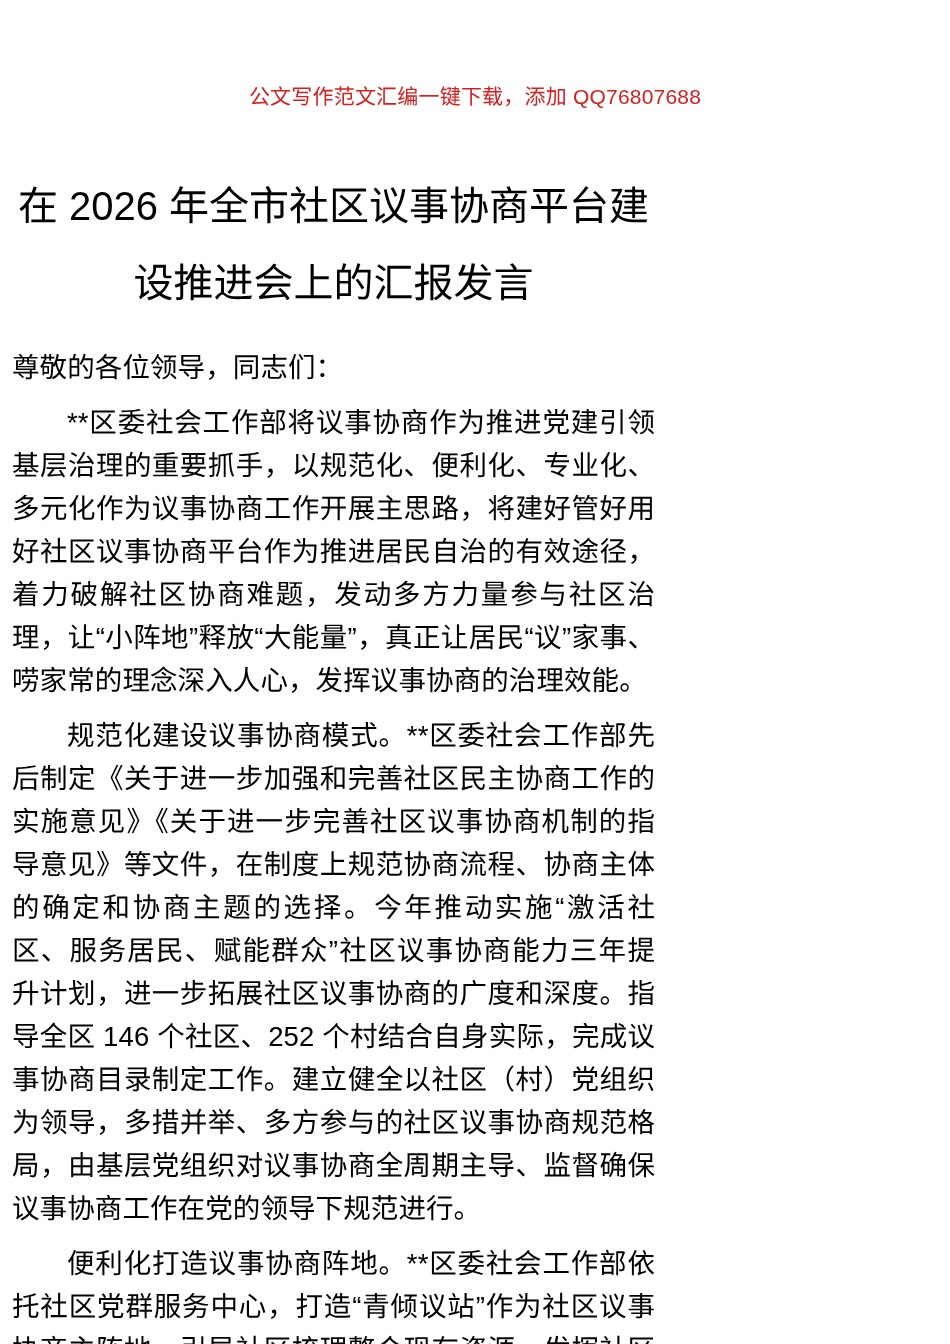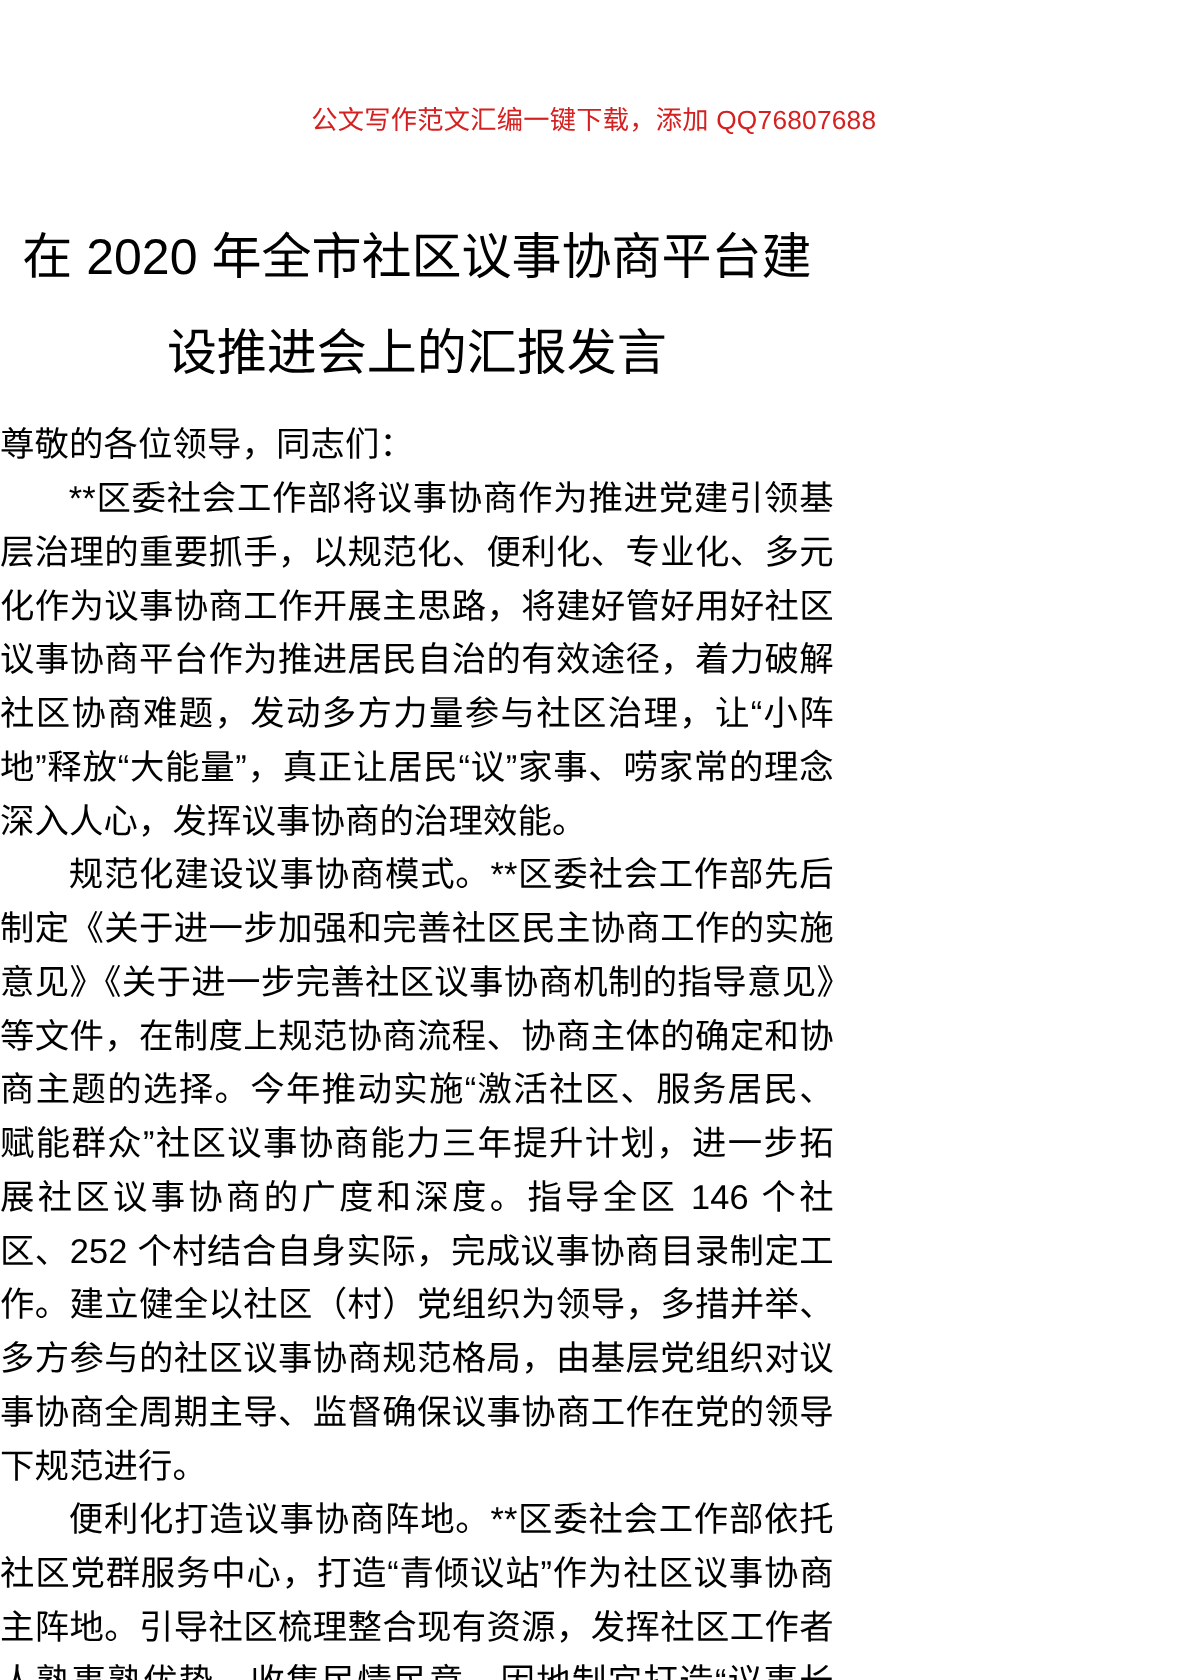--- a/index.html
+++ b/index.html
@@ -55,41 +55,41 @@
     width: 667px;
     color: #000000;
     font-size: 27.5px;
     line-height: 43px;
     text-align: justify;
     text-justify: inter-ideograph;
     letter-spacing: 0.1px;
   }
 
   .body-text p {
-    margin: 0;
+    margin: 12px;
     padding: 0;
     text-align: justify;
     text-justify: inter-ideograph;
   }
   .body-text p.indent {
     text-indent: 2em;
   }
   .body-text p.salutation {
     text-indent: 0;
   }
 </style>
 </head>
 <body>
 
 <div class="page">
 
   <div class="promo-header">公文写作范文汇编一键下载，添加 QQ76807688</div>
 
   <div class="doc-title-wrap">
-    <h1 class="doc-title">在 2020 年全市社区议事协商平台建设推进会上的汇报发言</h1>
+    <h1 class="doc-title">在 2026 年全市社区议事协商平台建设推进会上的汇报发言</h1>
   </div>
 
   <div class="body-text">
     <p class="salutation">尊敬的各位领导，同志们：</p>
     <p class="indent">**区委社会工作部将议事协商作为推进党建引领基层治理的重要抓手，以规范化、便利化、专业化、多元化作为议事协商工作开展主思路，将建好管好用好社区议事协商平台作为推进居民自治的有效途径，着力破解社区协商难题，发动多方力量参与社区治理，让“小阵地”释放“大能量”，真正让居民“议”家事、唠家常的理念深入人心，发挥议事协商的治理效能。</p>
     <p class="indent">规范化建设议事协商模式。**区委社会工作部先后制定《关于进一步加强和完善社区民主协商工作的实施意见》《关于进一步完善社区议事协商机制的指导意见》等文件，在制度上规范协商流程、协商主体的确定和协商主题的选择。今年推动实施“激活社区、服务居民、赋能群众”社区议事协商能力三年提升计划，进一步拓展社区议事协商的广度和深度。指导全区 146 个社区、252 个村结合自身实际，完成议事协商目录制定工作。建立健全以社区（村）党组织为领导，多措并举、多方参与的社区议事协商规范格局，由基层党组织对议事协商全周期主导、监督确保议事协商工作在党的领导下规范进行。</p>
     <p class="indent">便利化打造议事协商阵地。**区委社会工作部依托社区党群服务中心，打造“青倾议站”作为社区议事协商主阵地。引导社区梳理整合现有资源，发挥社区工作者人熟事熟优势，收集民情民意，因地制宜打造“议事长廊”“议事广场”“板凳议事角”等一批具有鲜明特色的协商平台。把解决群众的急难愁盼作为出发点和落脚点，秉持</p>
   </div>
 
 </div>

